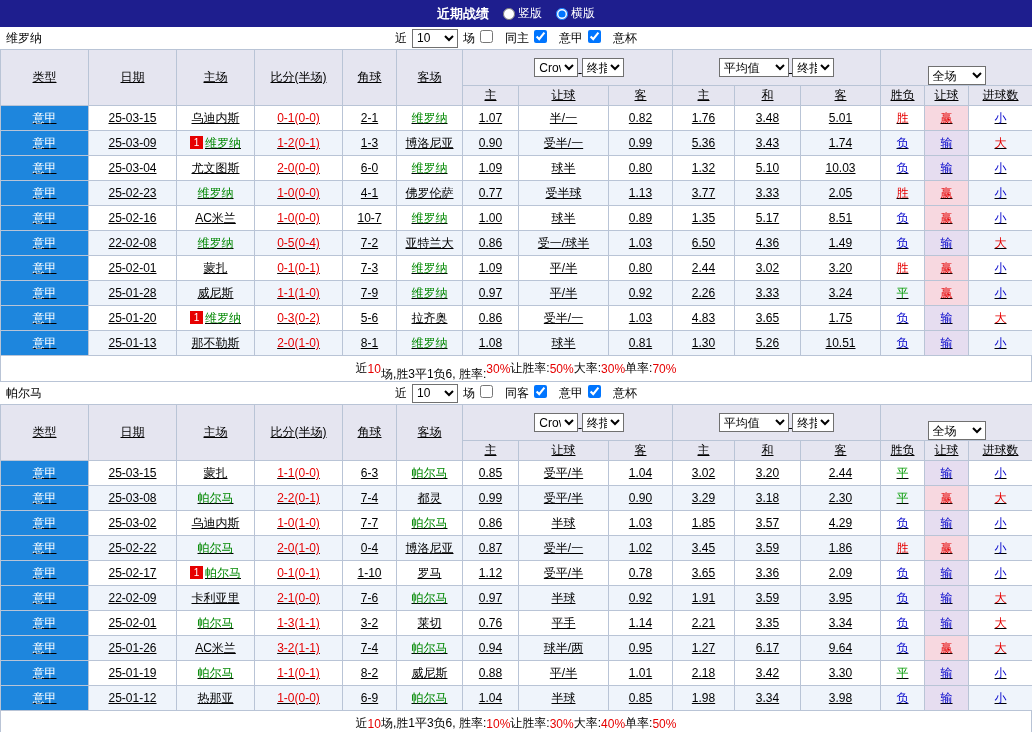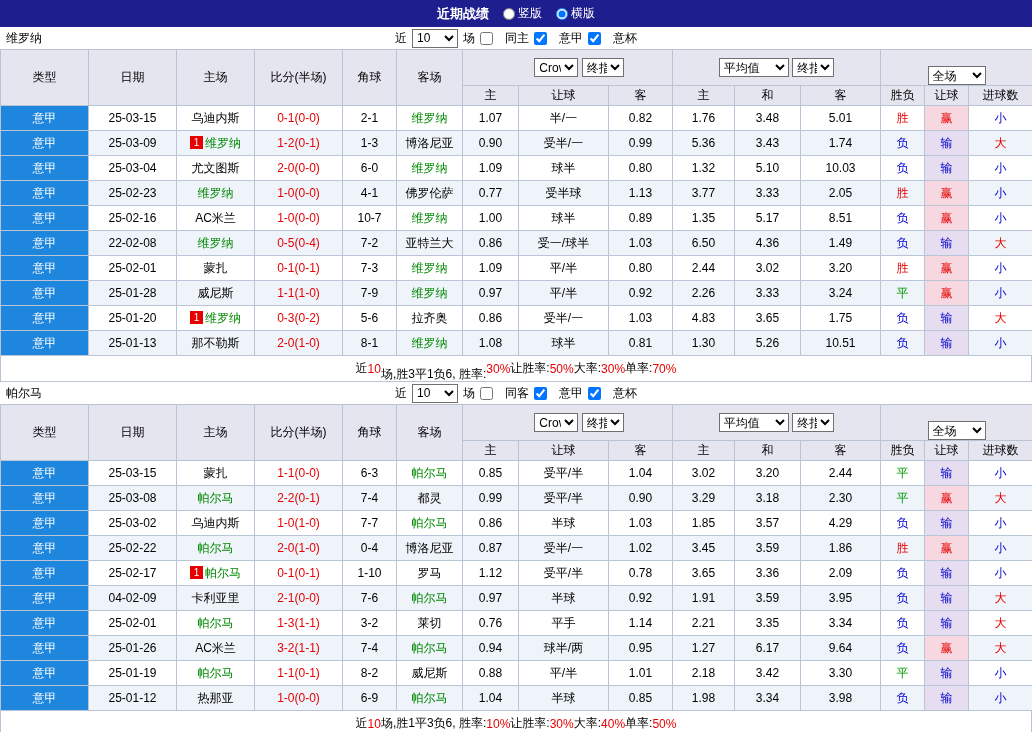--- a/index.html
+++ b/index.html
@@ -19,24 +19,24 @@
 
   .controls-row { position:relative; height:22px; display:flex; align-items:center; justify-content:center; background:#fff; }
   .team-label { position:absolute; left:6px; top:0; height:22px; display:flex; align-items:center; font-size:12px; color:#000; }
   .controls { display:flex; align-items:center; gap:5px; }
   .controls select, thead select { font-size:12px; height:19px; background:#fff; border:1px solid #707070; }
   .sel-count { width:46px; }
   .sel-company { width:44px;margin-left:23px; }
   .sel-period { width:42px; }
   .sel-avg { width:70px; }
   .sel-scope { width:58px;margin-top:16px; }
-  .chk { display:inline-flex; align-items:center; gap:12px; cursor:pointer; }
+  .chk { display:inline-flex; gap:12px; cursor:pointer; }
   .chk input { width:13px; height:13px; margin:0; }
 
-  table { width:1032px; border-collapse:collapse; table-layout:fixed; }
+  table { width:1032px; border-collapse:collapse; table-layout:fixed;text-decoration:underline; }
   th,td { border:1px solid #b9c4d6; text-align:center; white-space:nowrap; overflow:hidden; font-weight:normal; font-size:12px; }
   thead tr.h1 th { height:26px; background:#e5e5f0; }
   thead tr.h2 th { height:20px; background:#e5e5f0; }
   tbody td { height:25px; background:#fff; }
   tbody tr.alt td { background:#eff4fb; }
   td.c-type { background:#1e86dd !important; color:#fff; }
   .score { color:#e60000; }
   .focus { color:#008800; }
   .res-win { color:#e60000; }
   .res-draw { color:#009900; }
@@ -480,21 +480,21 @@
           <td>0.78</td>
           <td>3.65</td>
           <td>3.36</td>
           <td>2.09</td>
           <td class="res-loss">负</td>
           <td class="hr-loss">输</td>
           <td class="goals-under">小</td>
         </tr>
         <tr class="alt">
           <td class="c-type">意甲</td>
-          <td>04-02-09</td>
+          <td>22-02-09</td>
           <td><span>卡利亚里</span></td>
           <td class="score">2-1(0-0)</td>
           <td>7-6</td>
           <td><span class="focus">帕尔马</span></td>
           <td>0.97</td>
           <td>半球</td>
           <td>0.92</td>
           <td>1.91</td>
           <td>3.59</td>
           <td>3.95</td>

